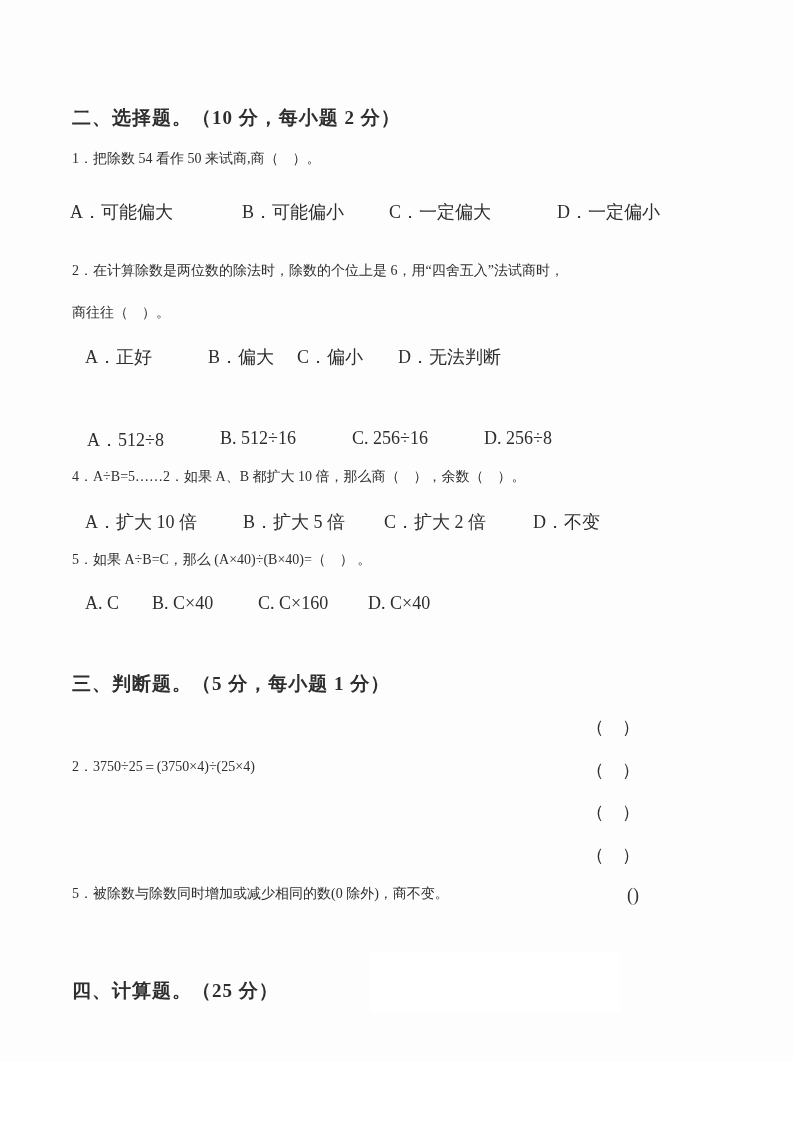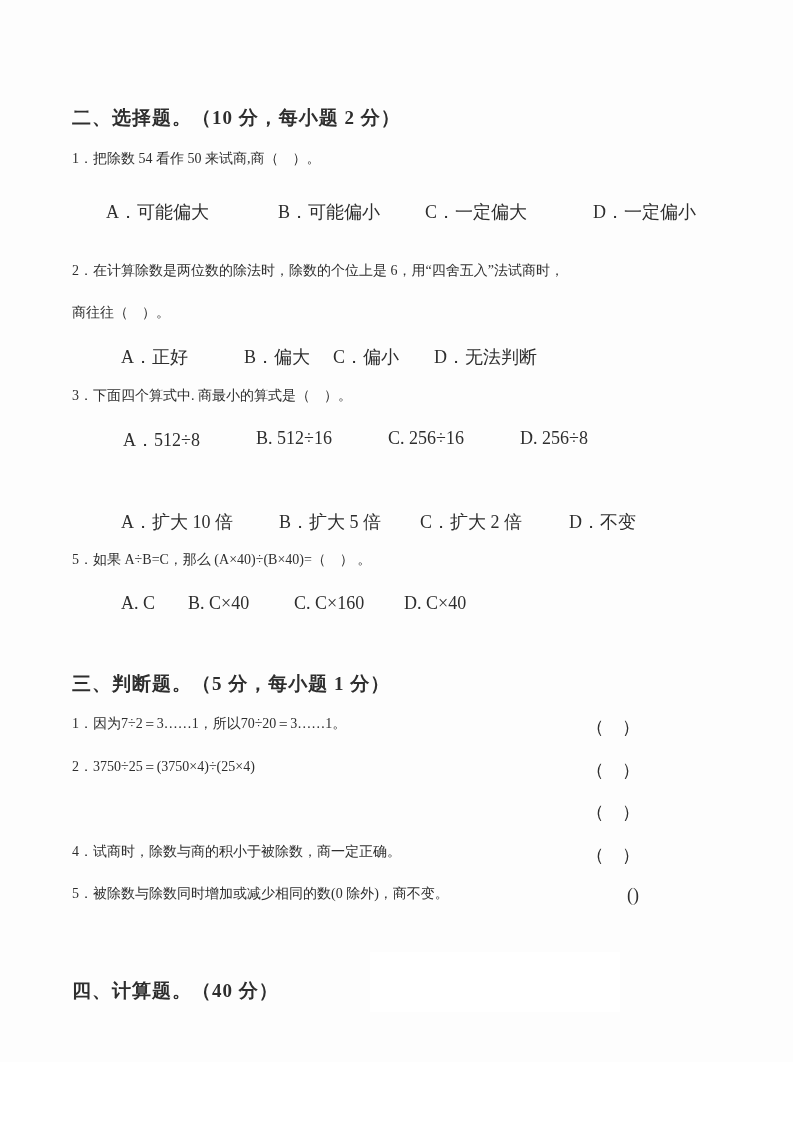--- a/index.html
+++ b/index.html
@@ -27,21 +27,20 @@
   .line {
     position: absolute;
     left: 72px;
     font-size: 14px;
     white-space: nowrap;
   }
   .opt {
     position: absolute;
     font-size: 18px;
     white-space: nowrap;
-    margin-left: 36px;
   }
   .bracket {
     position: absolute;
     font-size: 18px;
     white-space: nowrap;
   }
   .footer {
     position: absolute;
     top: 1088px;
     left: 0;
@@ -75,50 +74,48 @@
   <span class="opt" style="top:200px;left:389px">C．一定偏大</span>
   <span class="opt" style="top:200px;left:557px">D．一定偏小</span>
 
   <div class="line" style="top:262px">2．在计算除数是两位数的除法时，除数的个位上是 6，用“四舍五入”法试商时，</div>
   <div class="line" style="top:304px">商往往（　）。</div>
   <span class="opt" style="top:345px;left:85px">A．正好</span>
   <span class="opt" style="top:345px;left:208px">B．偏大</span>
   <span class="opt" style="top:345px;left:297px">C．偏小</span>
   <span class="opt" style="top:345px;left:398px">D．无法判断</span>
 
-  <div class="line" style="top:387px">3．下面四个算式中. 商最小的算式是（　）。</div>
   <span class="opt" style="top:428px;left:87px">A．512÷8</span>
   <span class="opt" style="top:428px;left:220px">B. 512÷16</span>
   <span class="opt" style="top:428px;left:352px">C. 256÷16</span>
   <span class="opt" style="top:428px;left:484px">D. 256÷8</span>
 
+  <div class="line" style="top:468px">4．A÷B=5……2．如果 A、B 都扩大 10 倍，那么商（　），余数（　）。</div>
   <span class="opt" style="top:510px;left:85px">A．扩大 10 倍</span>
   <span class="opt" style="top:510px;left:243px">B．扩大 5 倍</span>
   <span class="opt" style="top:510px;left:384px">C．扩大 2 倍</span>
   <span class="opt" style="top:510px;left:533px">D．不变</span>
 
   <div class="line" style="top:551px">5．如果 A÷B=C，那么 (A×40)÷(B×40)=（　） 。</div>
   <span class="opt" style="top:593px;left:85px">A. C</span>
   <span class="opt" style="top:593px;left:152px">B. C×40</span>
   <span class="opt" style="top:593px;left:258px">C. C×160</span>
   <span class="opt" style="top:593px;left:368px">D. C×40</span>
 
   <div class="heading" style="top:671px">三、判断题。（5 分，每小题 1 分）</div>
 
-  <div class="line" style="top:715px">1．因为7÷2＝3……1，所以70÷20＝3……1。</div>
   <span class="bracket" style="top:715px;left:586px">（　）</span>
 
   <div class="line" style="top:758px">2．3750÷25＝(3750×4)÷(25×4)</div>
   <span class="bracket" style="top:758px;left:586px">（　）</span>
 
   <span class="bracket" style="top:800px;left:586px">（　）</span>
 
-  <div class="line" style="top:843px">4．试商时，除数与商的积小于被除数，商一定正确。</div>
   <span class="bracket" style="top:843px;left:586px">（　）</span>
 
   <div class="line" style="top:885px">5．被除数与除数同时增加或减少相同的数(0 除外)，商不变。</div>
   <span class="bracket" style="top:885px;left:627px">()</span>
 
-  <div class="heading" style="top:978px">四、计算题。（40 分）</div>
+  <div class="heading" style="top:978px">四、计算题。（25 分）</div>
 
   <div class="footer">第 页 共 页</div>
 
 </div>
 
 </body></html>

